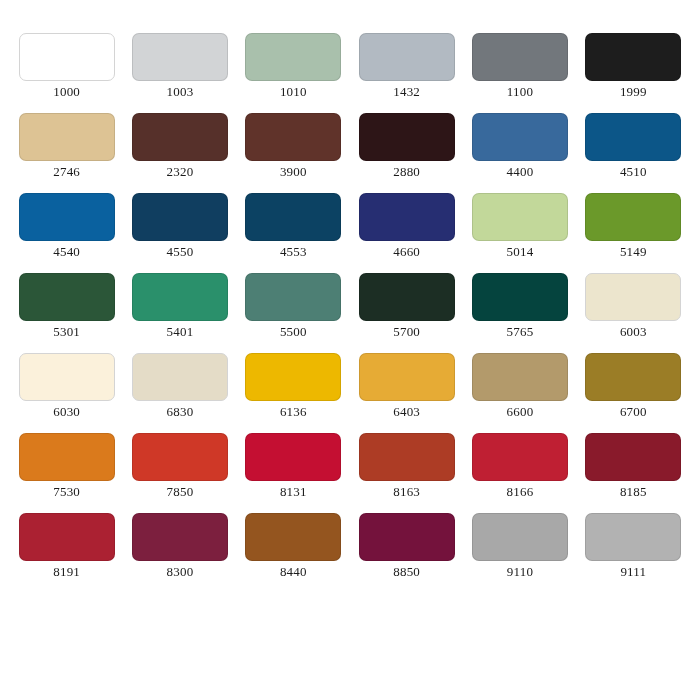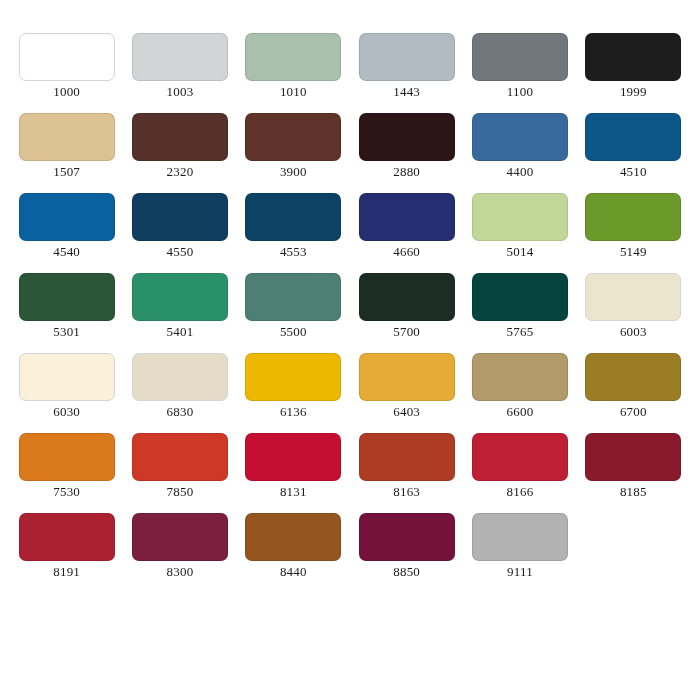--- a/index.html
+++ b/index.html
@@ -74,33 +74,33 @@
       <div class="swatch-cell">
         <div class="swatch-chip" style="background-color: rgb(210, 212, 214);"></div>
         <div class="swatch-label">1003</div>
       </div>
       <div class="swatch-cell">
         <div class="swatch-chip" style="background-color: rgb(169, 192, 172);"></div>
         <div class="swatch-label">1010</div>
       </div>
       <div class="swatch-cell">
         <div class="swatch-chip" style="background-color: rgb(178, 186, 194);"></div>
-        <div class="swatch-label">1443</div>
+        <div class="swatch-label">1432</div>
       </div>
       <div class="swatch-cell">
         <div class="swatch-chip" style="background-color: rgb(114, 119, 124);"></div>
         <div class="swatch-label">1100</div>
       </div>
       <div class="swatch-cell">
         <div class="swatch-chip" style="background-color: rgb(29, 29, 29);"></div>
         <div class="swatch-label">1999</div>
       </div>
       <div class="swatch-cell">
         <div class="swatch-chip" style="background-color: rgb(221, 195, 148);"></div>
-        <div class="swatch-label">1507</div>
+        <div class="swatch-label">2746</div>
       </div>
       <div class="swatch-cell">
         <div class="swatch-chip" style="background-color: rgb(86, 48, 42);"></div>
         <div class="swatch-label">2320</div>
       </div>
       <div class="swatch-cell">
         <div class="swatch-chip" style="background-color: rgb(96, 51, 42);"></div>
         <div class="swatch-label">3900</div>
       </div>
       <div class="swatch-cell">
@@ -221,17 +221,21 @@
       </div>
       <div class="swatch-cell">
         <div class="swatch-chip" style="background-color: rgb(148, 85, 31);"></div>
         <div class="swatch-label">8440</div>
       </div>
       <div class="swatch-cell">
         <div class="swatch-chip" style="background-color: rgb(116, 18, 60);"></div>
         <div class="swatch-label">8850</div>
       </div>
       <div class="swatch-cell">
+        <div class="swatch-chip" style="background-color: rgb(168, 168, 168);"></div>
+        <div class="swatch-label">9110</div>
+      </div>
+      <div class="swatch-cell">
         <div class="swatch-chip" style="background-color: rgb(178, 178, 178);"></div>
         <div class="swatch-label">9111</div>
       </div>
     </div>
 </div>
 
 </body></html>

